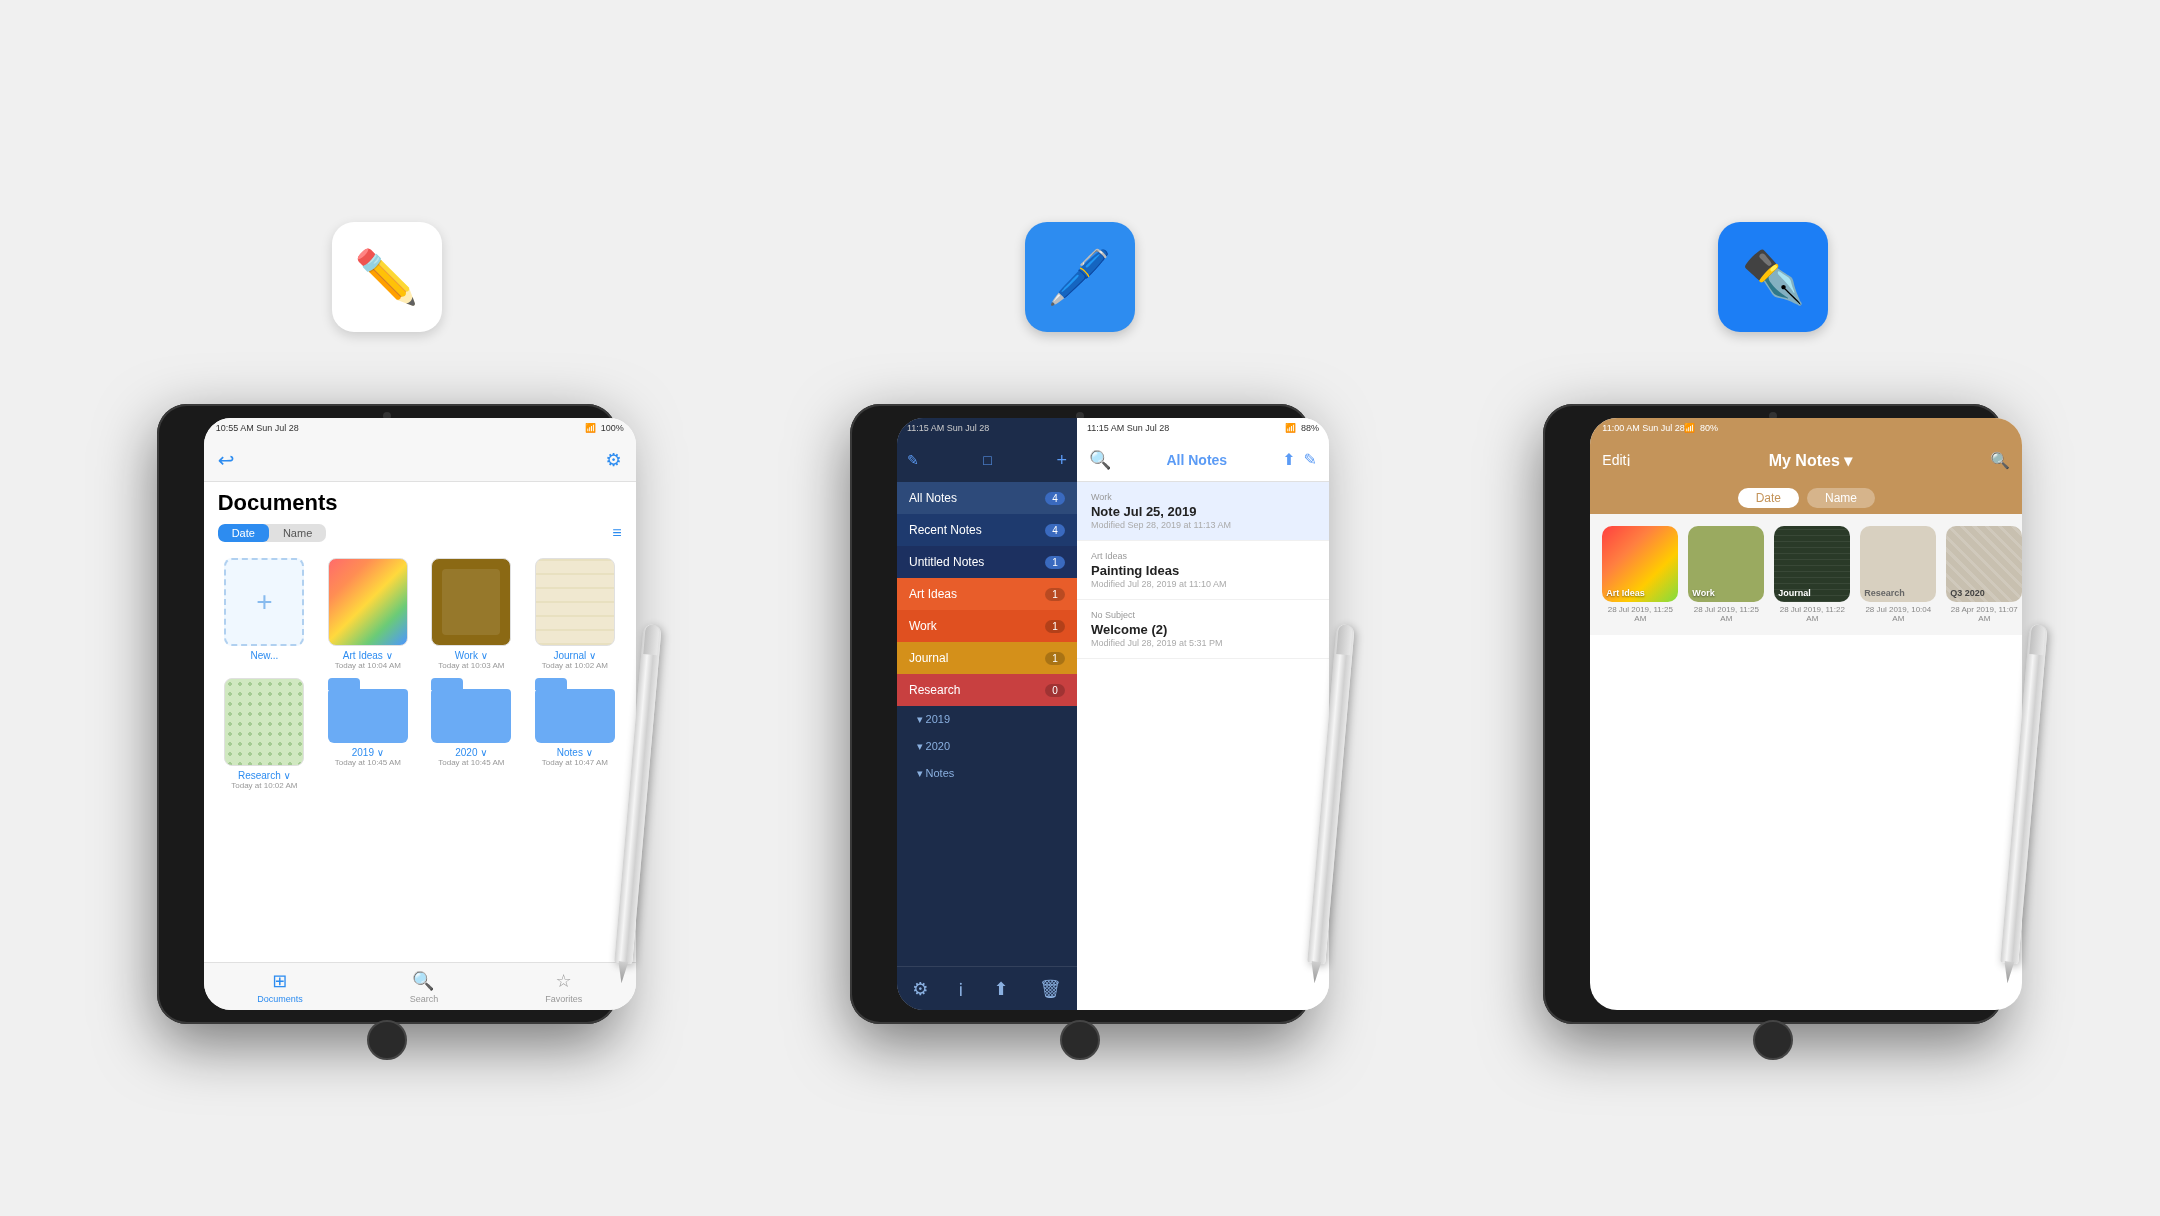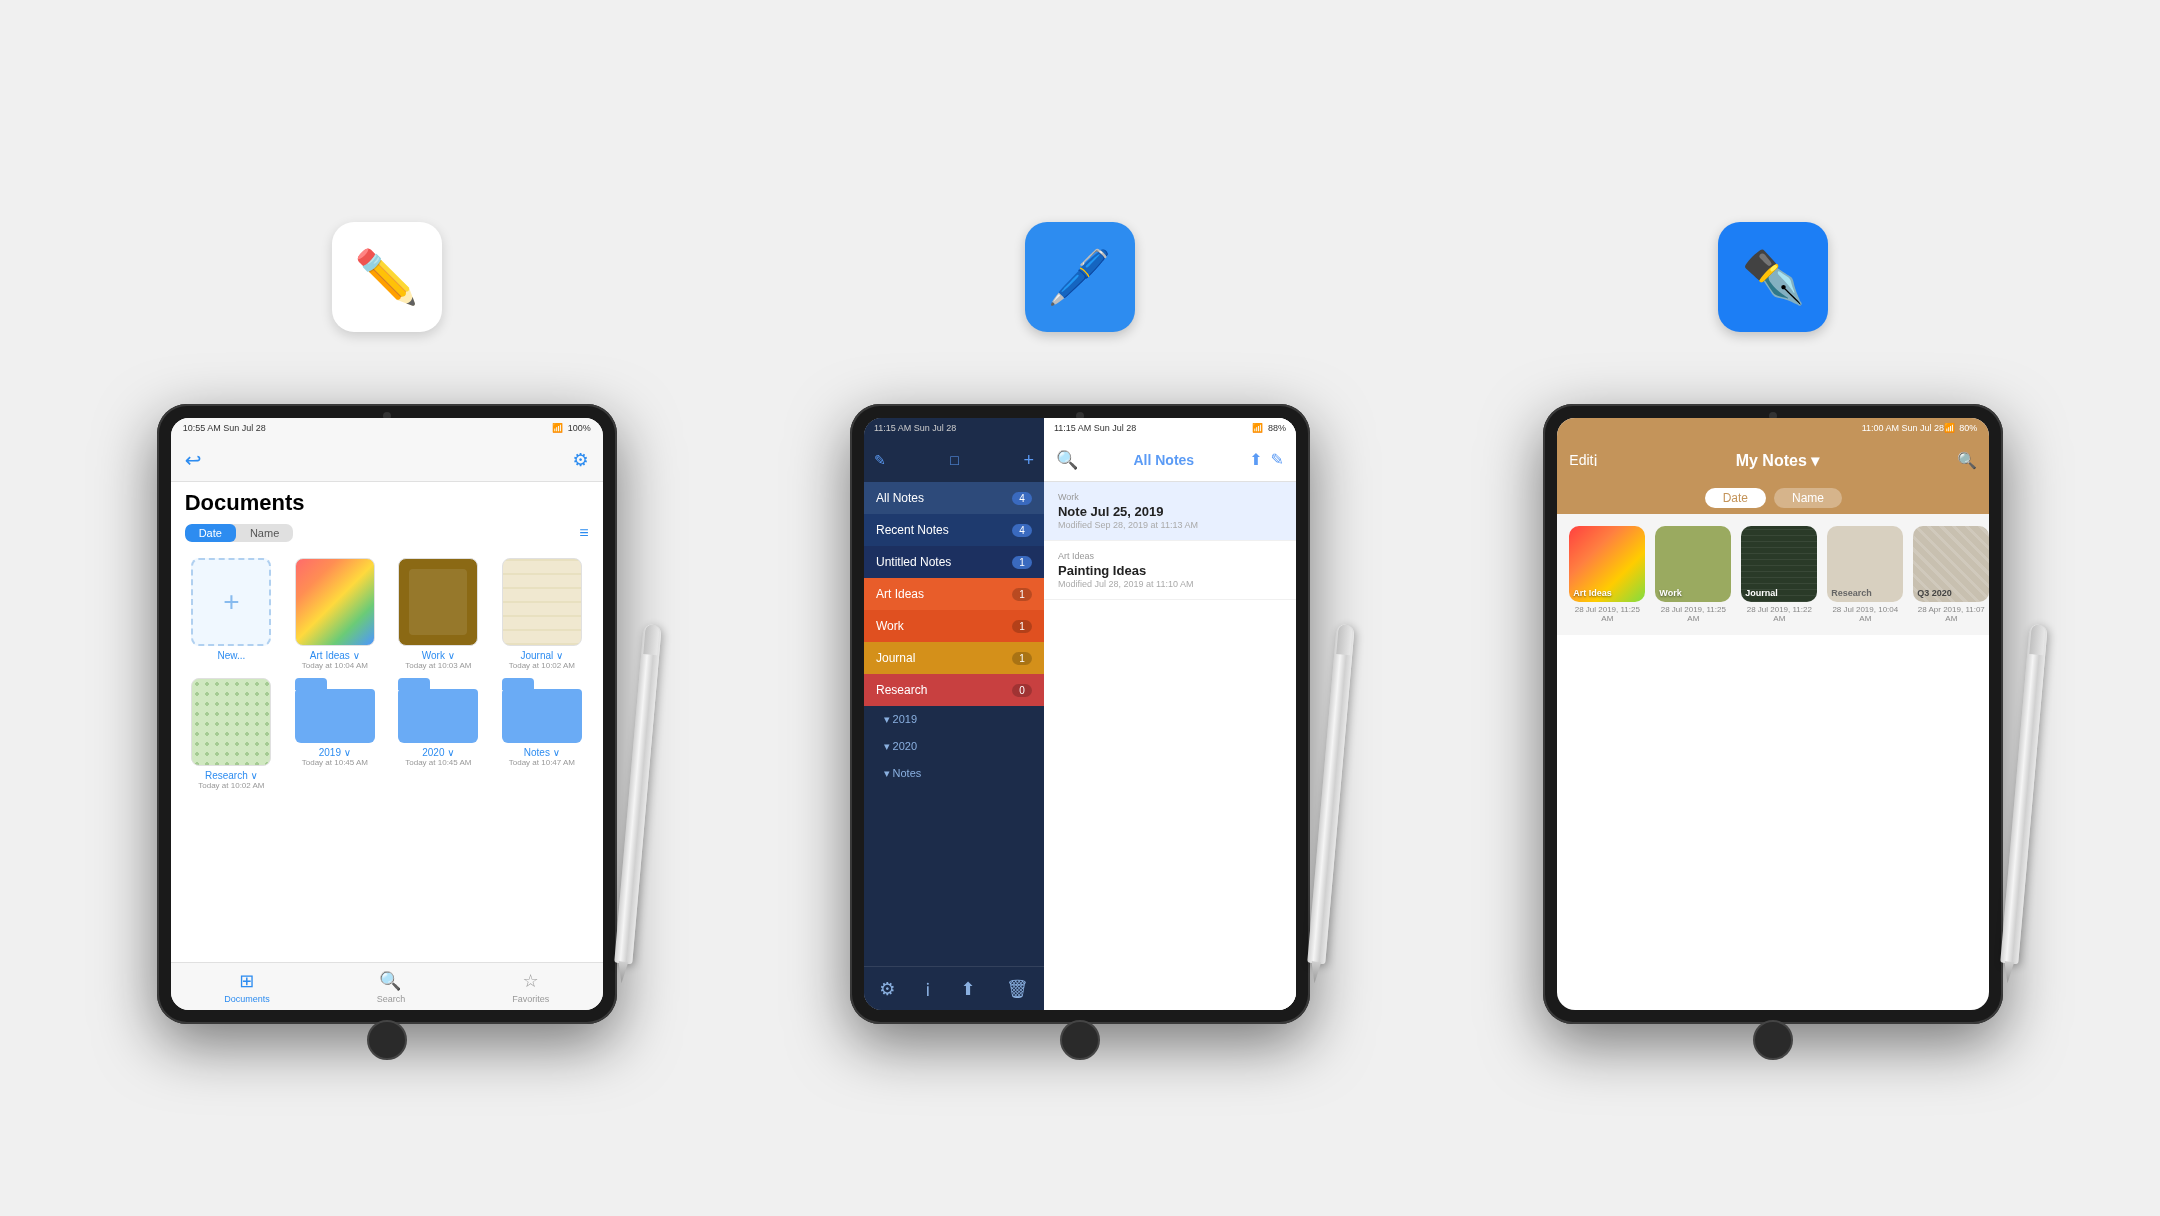--- a/index.html
+++ b/index.html
@@ -32,23 +32,24 @@
       padding: 14px;
       box-shadow: 0 20px 60px rgba(0,0,0,0.5), inset 0 0 0 2px #3a3a3a;
       position: relative;
       margin-top: 60px;
     }
 
     .ipad-screen {
       width: 100%;
       height: 100%;
       background: white;
-      border-radius: 18px;
+      border-radius: 27px;
       overflow: hidden;
       position: relative;
+      margin-left: 33px;
     }
 
     .ipad-home-button {
       width: 40px;
       height: 40px;
       background: #2a2a2a;
       border-radius: 50%;
       margin: 10px auto 0;
       border: 2px solid #444;
     }
@@ -369,21 +370,21 @@
       color: #aaa;
       margin-top: 1px;
     }
 
     
     .mynotes-status-bar {
       height: 20px;
       background: #c4945a;
       display: flex;
       align-items: center;
-      justify-content: flex-end;
+      justify-content: flex-start;
       padding: 0 12px;
       font-size: 9px;
       color: white;
     }
 
     .mynotes-header {
       height: 44px;
       background: #c4945a;
       display: flex;
       align-items: center;
@@ -671,20 +672,25 @@
             <div class="note-item" style="background:#e8f0ff;">
               <div class="note-item-category">Work</div>
               <div class="note-item-title">Note Jul 25, 2019</div>
               <div class="note-item-date">Modified Sep 28, 2019 at 11:13 AM</div>
             </div>
             <div class="note-item">
               <div class="note-item-category">Art Ideas</div>
               <div class="note-item-title">Painting Ideas</div>
               <div class="note-item-date">Modified Jul 28, 2019 at 11:10 AM</div>
             </div>
+            <div class="note-item">
+              <div class="note-item-category">No Subject</div>
+              <div class="note-item-title">Welcome (2)</div>
+              <div class="note-item-date">Modified Jul 28, 2019 at 5:31 PM</div>
+            </div>
           </div>
         </div>
       </div>
     </div>
 
     <div class="ipad-home-button"></div>
   </div>
 
   <div class="pencil"></div>
 </div>

